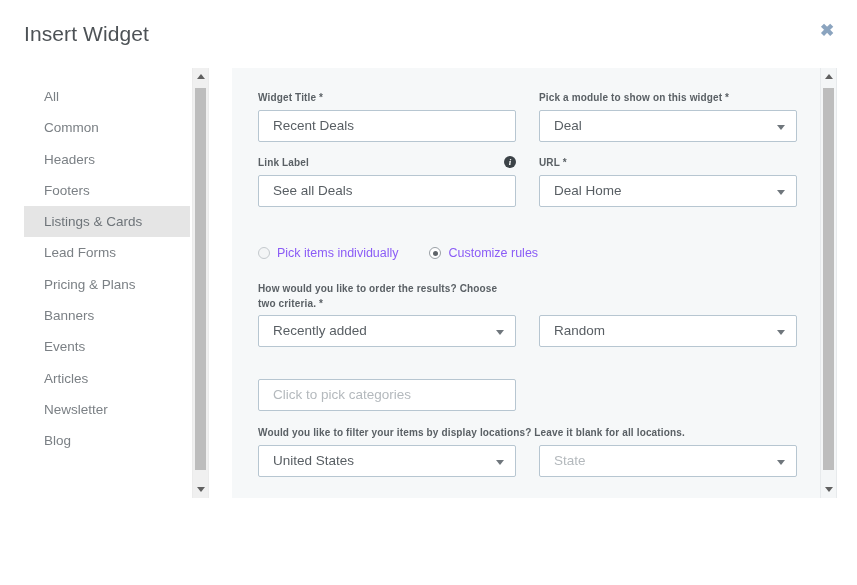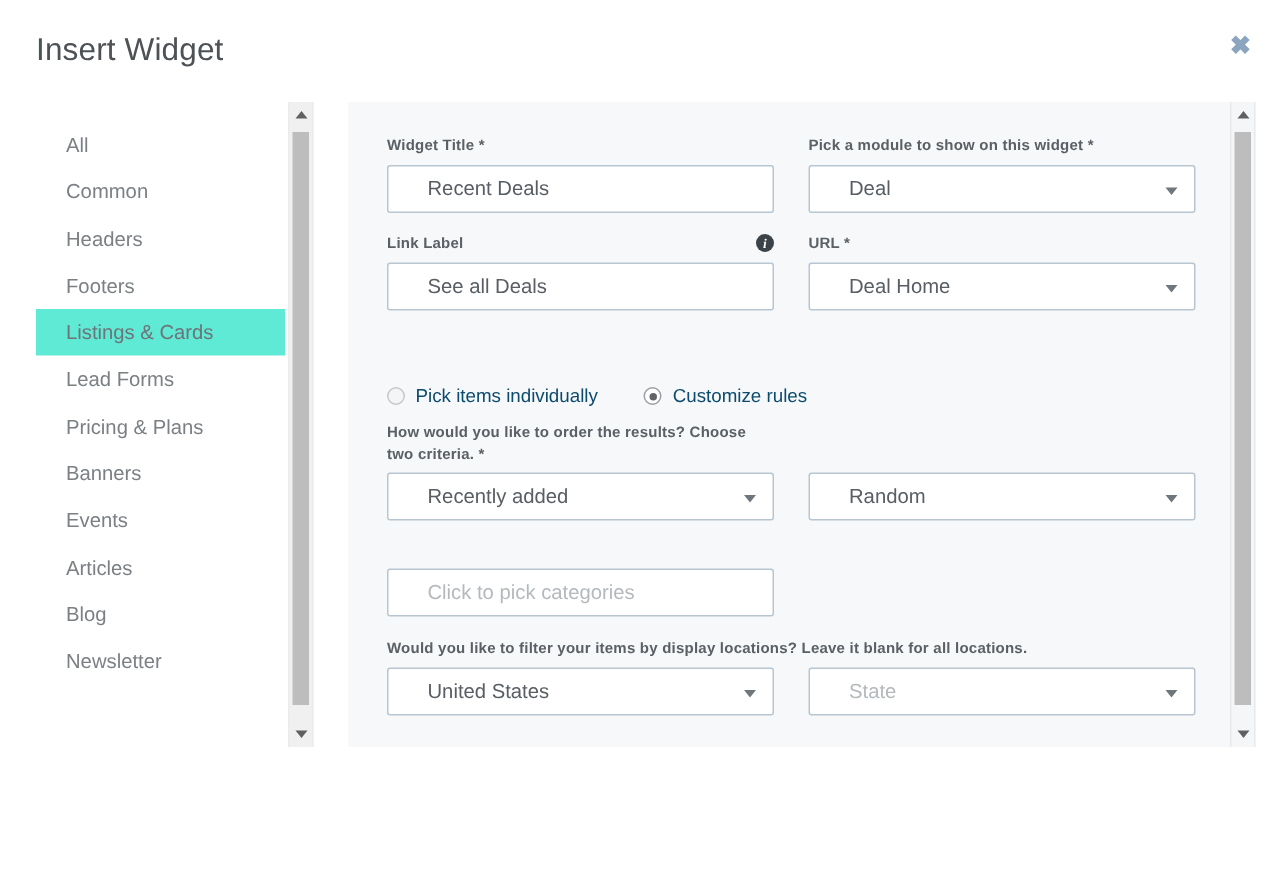--- a/index.html
+++ b/index.html
@@ -58,21 +58,21 @@
     position: relative;
     height: 31.3px;
     line-height: 31.3px;
     padding-left: 20px;
     font-size: 13.5px;
     color: #7b8085;
     cursor: pointer;
     white-space: nowrap;
   }
   .side-item.active {
-    background: #5eead4;
+    background: #e5e5e5;
     color: #6e7479;
   }
 
   
   #sidebar-scrollbar {
     position: absolute;
     left: 192px; top: 68px;
     width: 17px; height: 430px;
     background: #f0f0f0;
     border: 1px solid #ebebeb;
@@ -137,21 +137,21 @@
   .fld-label.wrap { white-space: normal; line-height: 15px; }
 
   .ctl {
     position: absolute;
     height: 32px;
     background: #ffffff;
     border: 1px solid #b7c6d1;
     border-radius: 2px;
     font-size: 13.5px;
     color: #585e63;
-    padding: 0 26px;
+    padding: 0 14px;
     line-height: 30px;
     font-family: "Liberation Sans", sans-serif;
     cursor: text;
     overflow: hidden;
     white-space: nowrap;
   }
   .ctl.placeholder { color: #b4b9bd; }
   .ctl.select { cursor: pointer; padding-right: 28px; }
   .caret {
     position: absolute;
@@ -176,24 +176,23 @@
     cursor: pointer;
     font-family: "Liberation Serif", serif;
   }
 
   
   .radio-row { position: absolute; }
   .radio-opt {
     display: inline-flex;
     align-items: center;
     font-size: 12.5px;
-    color: #0c4a6e;
+    color: #8b5cf6;
     cursor: pointer;
     white-space: nowrap;
-    margin-top: 12px;
   }
   .radio-mark {
     width: 12px; height: 12px;
     border-radius: 50%;
     border: 1px solid #c4c9cd;
     background: #f3f5f6;
     margin-right: 7px;
     position: relative;
     flex: none;
   }
@@ -231,22 +230,22 @@
     <div class="side-item">All</div>
     <div class="side-item">Common</div>
     <div class="side-item">Headers</div>
     <div class="side-item">Footers</div>
     <div class="side-item active">Listings &amp; Cards</div>
     <div class="side-item">Lead Forms</div>
     <div class="side-item">Pricing &amp; Plans</div>
     <div class="side-item">Banners</div>
     <div class="side-item">Events</div>
     <div class="side-item">Articles</div>
+    <div class="side-item">Newsletter</div>
     <div class="side-item">Blog</div>
-    <div class="side-item">Newsletter</div>
   </div>
 
   <div id="sidebar-scrollbar">
     <div class="sb-arrow up">
         <div class="tri up"></div>
       </div>
     <div id="sidebar-thumb"></div>
     <div class="sb-arrow down">
         <div class="tri down"></div>
       </div>

